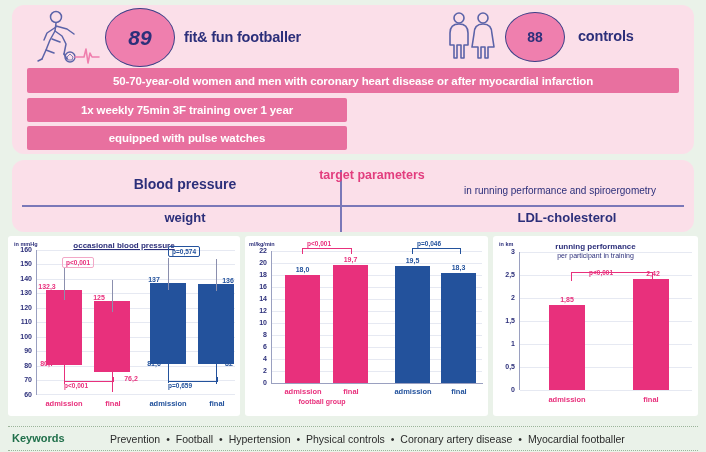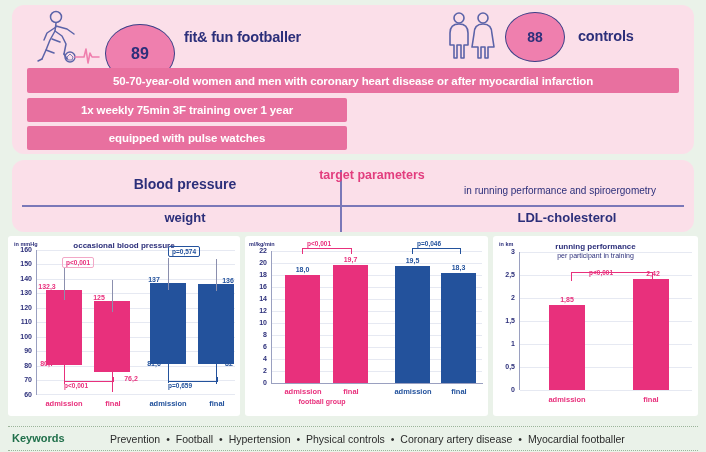--- a/index.html
+++ b/index.html
@@ -20,21 +20,21 @@
 
   .footballer-icon{position:absolute;left:14px;top:4px;width:76px;height:56px;}
   .people-icon{position:absolute;left:432px;top:6px;width:58px;height:50px;}
 
   .count-bubble{
     position:absolute;border-radius:50%;
     background:#ef7fae;border:1.6px solid #3b3f87;
     display:flex;align-items:center;justify-content:center;
     color:#2c2f7a;font-weight:bold;
   }
-  .bubble-a{left:93px;top:19px;width:68px;height:57px;font-size:16px;}
+  .bubble-a{left:93px;top:3px;width:68px;height:57px;font-size:21px;font-style:italic;}
   .bubble-b{left:493px;top:7px;width:58px;height:48px;font-size:14px;}
 
   .cohort-label{
     position:absolute;color:#2c2f7a;font-weight:bold;font-size:14.5px;
     letter-spacing:-0.2px;
   }
   .label-a{left:172px;top:24px;}
   .label-b{left:566px;top:23px;}
 
   .band{
@@ -196,21 +196,21 @@
     <div class="params-hline"></div>
     <div class="params-vline"></div>
     <div class="target-title">target parameters</div>
     <div class="param p-bp">Blood pressure</div>
     <div class="param p-weight">weight</div>
     <div class="p-fit-sub">in running performance and spiroergometry</div>
     <div class="param p-ldl">LDL-cholesterol</div>
   </div>
 
   <div class="chart-panel panel1">
-    <div class="c-title" style="top:5px;">occasional blood pressure</div>
+    <div class="c-title" style="top:5px;text-decoration:underline;">occasional blood pressure</div>
     <div class="axis-unit" style="left:6px;top:5px;">in mmHg</div>
 
     <div class="ytick" style="left:2px;top:10px;">160</div>
     <div class="ytick" style="left:2px;top:24px;">150</div>
     <div class="ytick" style="left:2px;top:39px;">140</div>
     <div class="ytick" style="left:2px;top:53px;">130</div>
     <div class="ytick" style="left:2px;top:68px;">120</div>
     <div class="ytick" style="left:2px;top:82px;">110</div>
     <div class="ytick" style="left:2px;top:97px;">100</div>
     <div class="ytick" style="left:2px;top:111px;">90</div>

